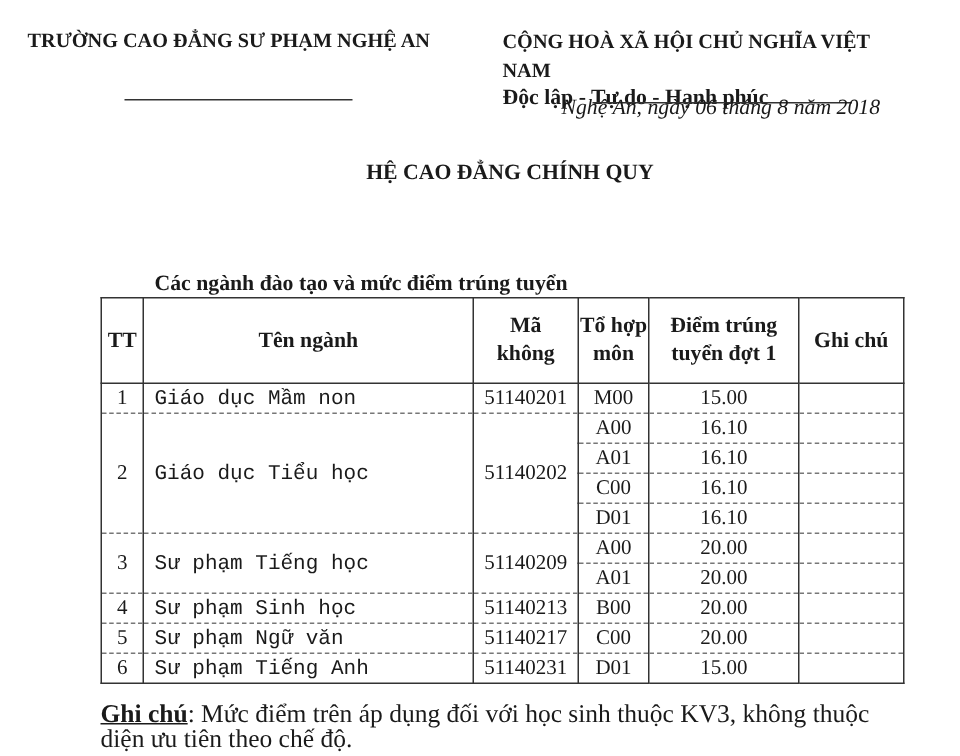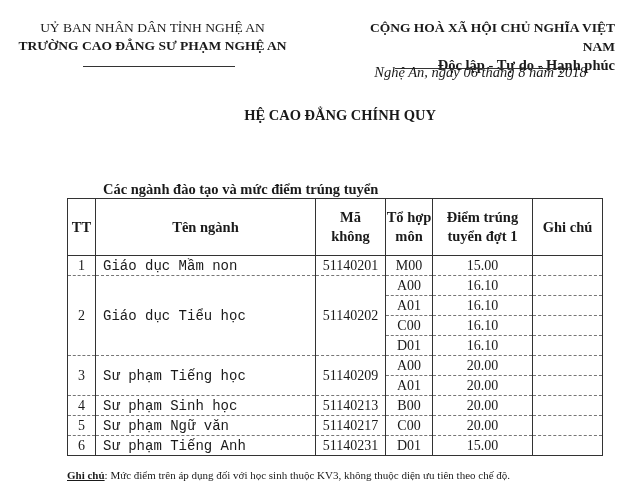--- a/index.html
+++ b/index.html
@@ -2,43 +2,42 @@
 <html><head>
 <meta charset="utf-8">
 <style>
   html, body { margin:0; padding:0; background:#ffffff; }
   body { width:640px; height:504px; position:relative; overflow:hidden;
          font-family:"Liberation Serif", serif; color:#1a1a1a; }
   .hdr-left { position:absolute; left:15px; top:18px; width:275px; text-align:center; }
   .hdr-left .l1 { font-size:13.5px; line-height:19px; }
   .hdr-left .l2 { font-size:13.5px; font-weight:bold; line-height:18px; }
   .hdr-left .ul { position:absolute; left:68px; width:152px; top:48px; height:1px; background:#333; }
-  .hdr-right { position:absolute; left:335px; top:18px; width:280px; text-align:right; }
+  .hdr-right { position:absolute; left:335px; top:18px; width:280px; text-align:left; }
   .hdr-right .r1 { font-size:13.5px; font-weight:bold; line-height:19px; }
   .hdr-right .r2 { font-size:14.5px; font-weight:bold; line-height:19px; }
   .hdr-right .ul { position:absolute; left:60px; width:173px; top:50px; height:1px; background:#333; }
   .date { position:absolute; left:358px; top:64px; width:245px; text-align:center;
           font-style:italic; font-size:14.5px; }
   .titles { position:absolute; left:60px; width:560px; top:104px; text-align:center; font-weight:bold; }
   .titles div { font-size:14.5px; line-height:22px; }
   .subtitle { position:absolute; left:103px; top:181px; font-weight:bold; font-size:14.5px; }
   table { position:absolute; left:67px; top:198px; border-collapse:collapse; font-size:14px; }
   td, th { padding:0; height:19px; line-height:18px; }
   th { font-weight:bold; font-size:14.5px; line-height:19px; height:56px; border:1px solid #333; text-align:center; }
   td { border-left:1px solid #333; border-right:1px solid #333; border-bottom:1px dashed #777; text-align:center; }
   td.name { text-align:left; padding-left:7px;font-family:Liberation Mono, monospace; }
   tr.last td { border-bottom:1px solid #333; }
-  .note { position:absolute; left:67px; top:467px; width:545px; font-size:11px; line-height:17px; }
+  .note { position:absolute; left:67px; top:467px; width:545px; font-size:17px; line-height:17px; }
   .note .lbl { font-weight:bold; text-decoration:underline; }
 </style>
 </head>
 <body>
 
 <div class="hdr-left">
-  <div class="l1">UỶ BAN NHÂN DÂN TỈNH NGHỆ AN</div>
   <div class="l2">TRƯỜNG CAO ĐẲNG SƯ PHẠM NGHỆ AN</div>
   <div class="ul"></div>
 </div>
 
 <div class="hdr-right">
   <div class="r1">CỘNG HOÀ XÃ HỘI CHỦ NGHĨA VIỆT NAM</div>
   <div class="r2">Độc lập - Tự do - Hạnh phúc</div>
   <div class="ul"></div>
 </div>
 

